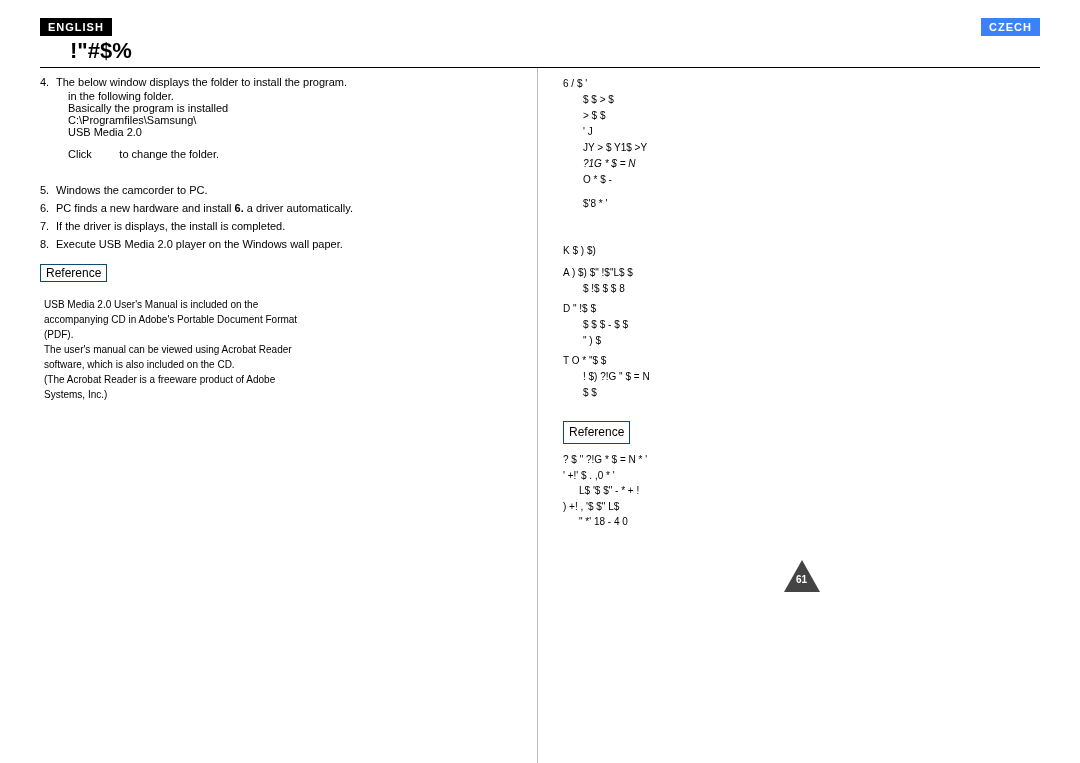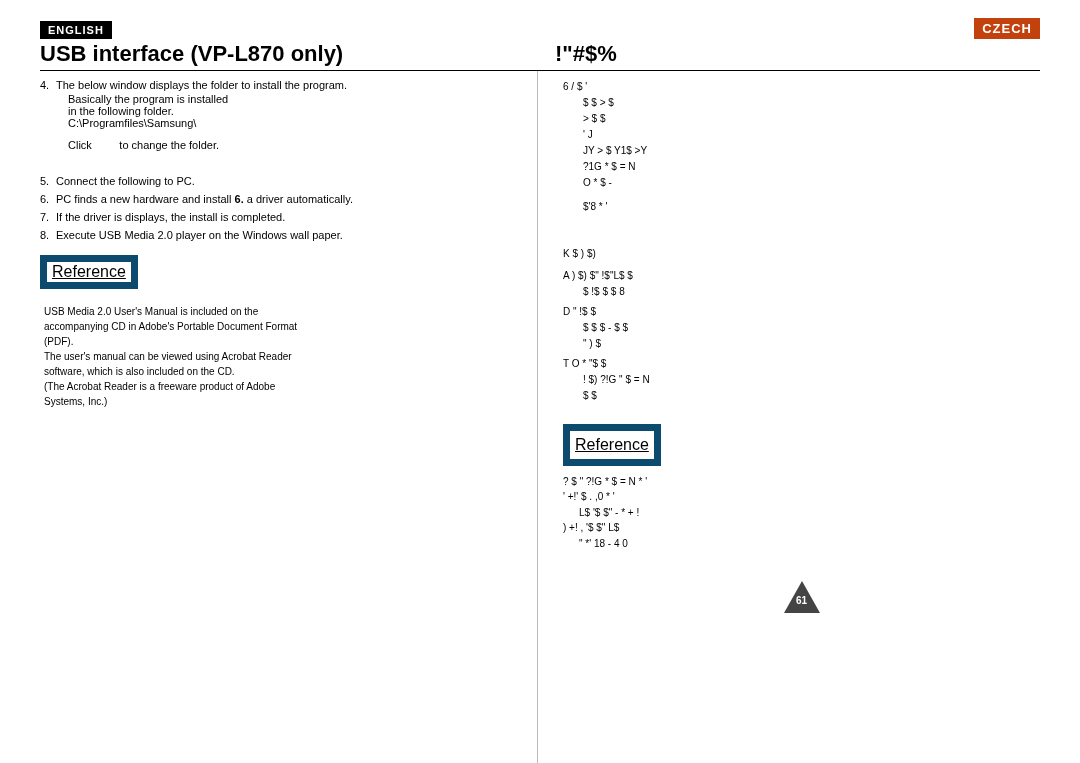--- a/index.html
+++ b/index.html
@@ -26,24 +26,24 @@
       color: #fff;
       font-weight: bold;
       font-size: 11px;
       padding: 3px 8px;
       letter-spacing: 1px;
       align-self: flex-end;
       margin-bottom: 2px;
     }
 
     .lang-badge-czech {
-      background: #c2410c;
+      background: #3b82f6;
       color: #fff;
       font-weight: bold;
-      font-size: 13px;
+      font-size: 11px;
       padding: 3px 8px;
       letter-spacing: 1px;
       align-self: flex-end;
       margin-bottom: 2px;
       margin-left: auto;
     }
 
     .title-english {
       font-size: 22px;
       font-weight: bold;
@@ -54,27 +54,26 @@
     .title-czech {
       font-size: 22px;
       font-weight: bold;
       color: #000;
       flex: 1;
       text-align: left;
       padding-left: 20px;
     }
 
     .reference-box {
-      border: 7px solid #0c4a6e;
+      border: 1px solid #0c4a6e;
       display: inline-block;
       padding: 1px 5px;
-      font-size: 16px;
+      font-size: 12px;
       margin-bottom: 5px;
       background: #fff;
-      text-decoration: underline;
     }
 
     .triangle-wrapper {
       position: relative;
       width: 36px;
       height: 32px;
     }
 
     .triangle-wrapper::before {
       content: '';
@@ -101,47 +100,47 @@
 
 <div class="page-container">
 
   <div style="display:flex; margin: 18px 40px 0 40px; align-items: flex-end;">
     <div class="lang-badge-english">ENGLISH</div>
     <div style="flex:1;"></div>
     <div class="lang-badge-czech">CZECH</div>
   </div>
 
   <div style="display:flex; margin: 0 40px; border-bottom: 1.5px solid #000; padding-bottom: 3px; align-items: flex-end;">
-    <div class="title-english">USB interface (VP-L870 only)</div>
     <div class="title-czech" style="font-size:22px;font-weight:bold;padding-left:30px;">!"#$%</div>
   </div>
 
   <div style="display:flex; flex:1; margin: 0 40px;">
 
     <div style="flex:1; padding: 8px 20px 8px 0; border-right: 1px solid #bbb;">
 
       <div style="display:flex; margin-bottom:4px;">
         <div style="min-width:16px;">4.</div>
         <div>
           <span>The below window displays the folder to install the program.</span>
           <div style="padding-left:12px; margin-top:2px;">
+            <div>in the following folder.</div>
             <div>Basically the program is installed</div>
-            <div>in the following folder.</div>
             <div>C:\Programfiles\Samsung\</div>
+            <div>USB Media 2.0</div>
             <div style="height:10px;"></div>
             <div>Click &nbsp;&nbsp;&nbsp;&nbsp;&nbsp;&nbsp;&nbsp; to change the folder.</div>
           </div>
         </div>
       </div>
 
       <div style="height:20px;"></div>
 
       <div style="display:flex; margin-bottom:6px;">
         <div style="min-width:16px;">5.</div>
-        <div>Connect the following to PC.</div>
+        <div>Windows the camcorder to PC.</div>
       </div>
 
       <div style="display:flex; margin-bottom:6px;">
         <div style="min-width:16px;">6.</div>
         <div>PC finds a new hardware and install <strong>6.</strong> a driver automatically.</div>
       </div>
 
       <div style="display:flex; margin-bottom:6px;">
         <div style="min-width:16px;">7.</div>
         <div>If the driver is displays, the install is completed.</div>
@@ -169,21 +168,21 @@
 
     <div style="flex:1; padding: 8px 0 8px 25px;">
       <div style="font-size:10px; line-height:1.6;">
 
         <div style="margin-bottom:6px;">
           <div>6  /        $       '</div>
           <div style="padding-left:20px;">$  $    &gt;  $</div>
           <div style="padding-left:20px;">&gt;  $       $</div>
           <div style="padding-left:20px;">    '      J</div>
           <div style="padding-left:20px;">JY  &gt;  $    Y1$  &gt;Y</div>
-          <div style="padding-left:20px;">?1G  *  $  =  N</div>
+          <div style="padding-left:20px;font-style:italic;">?1G  *  $  =  N</div>
           <div style="padding-left:20px;">O  *    $           -</div>
           <div style="height:8px;"></div>
           <div style="padding-left:20px;">$'8   *    '</div>
         </div>
 
         <div style="height:25px;"></div>
 
         <div>
           <div>K         $      )  $)</div>
           <div style="height:6px;"></div>

